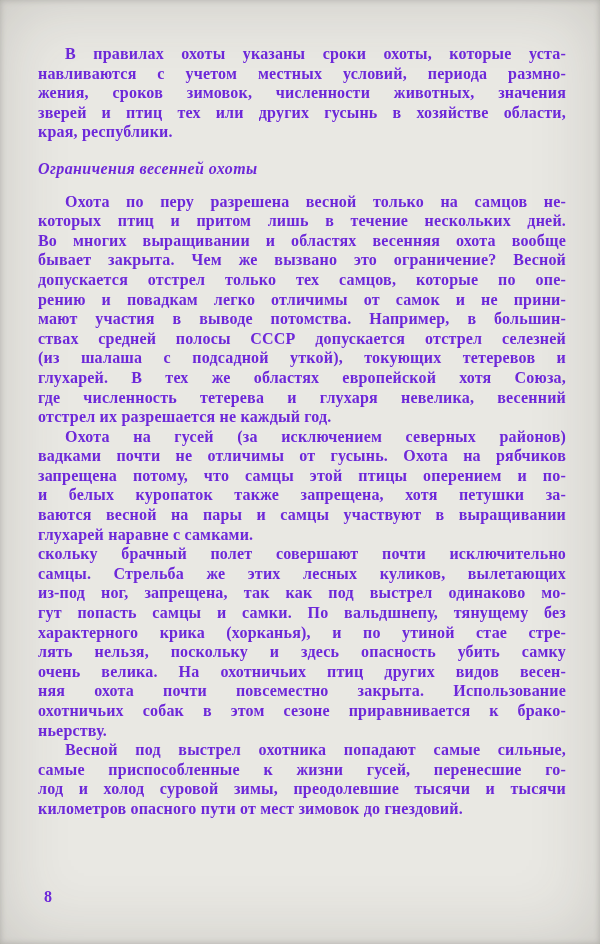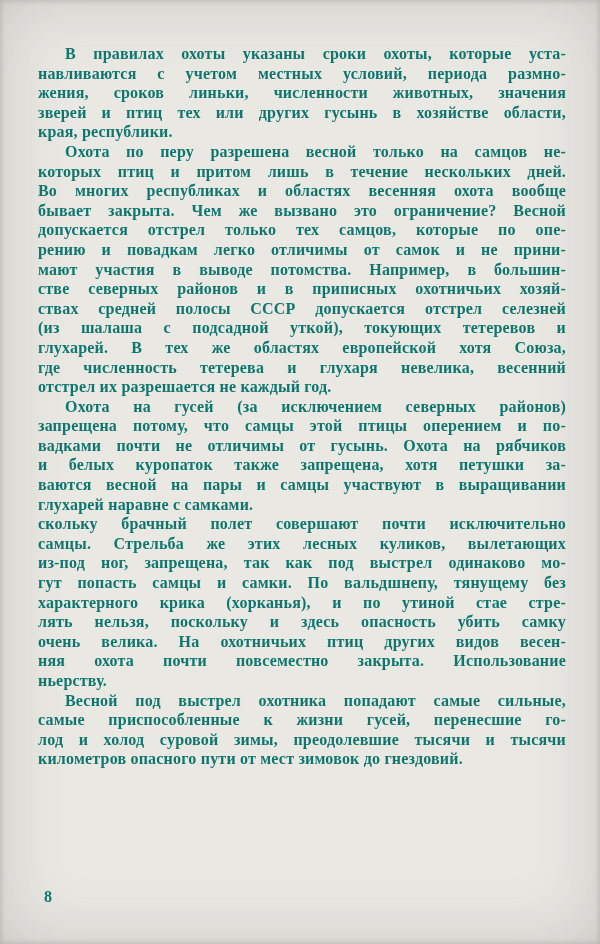--- a/index.html
+++ b/index.html
@@ -7,21 +7,21 @@
     padding: 0;
   }
   .scan-page {
     position: relative;
     width: 600px;
     height: 944px;
     background: #e9e8e3;
     box-shadow: inset 0 0 70px rgba(60,58,52,0.18), inset 0 0 6px rgba(60,58,52,0.25);
     overflow: hidden;
     font-family: "Liberation Serif", "DejaVu Serif", serif;
-    color: #0f766e;
+    color: #6d28d9;
   }
   .text-block {
     position: absolute;
     top: 44px;
     left: 38px;
     width: 528px;
     font-size: 16px;
     line-height: 19.6px;
     font-weight: 700;
     letter-spacing: 0.2px;
@@ -57,60 +57,61 @@
 </style>
 </head>
 <body>
 
 <div class="scan-page">
   <div class="text-block">
 
     <div class="para">
       <div class="line first">В правилах охоты указаны сроки охоты, которые уста-</div>
       <div class="line">навливаются с учетом местных условий, периода размно-</div>
-      <div class="line">жения, сроков линьки, численности животных, значения</div>
+      <div class="line">жения, сроков зимовок, численности животных, значения</div>
       <div class="line">зверей и птиц тех или других гусынь в хозяйстве области,</div>
       <div class="line last">края, республики.</div>
     </div>
 
+    <div class="heading">Ограничения весенней охоты</div>
 
     <div class="para">
       <div class="line first">Охота по перу разрешена весной только на самцов не-</div>
       <div class="line">которых птиц и притом лишь в течение нескольких дней.</div>
-      <div class="line">Во многих республиках и областях весенняя охота вообще</div>
+      <div class="line">Во многих выращивании и областях весенняя охота вообще</div>
       <div class="line">бывает закрыта. Чем же вызвано это ограничение? Весной</div>
       <div class="line">допускается отстрел только тех самцов, которые по опе-</div>
       <div class="line">рению и повадкам легко отличимы от самок и не прини-</div>
       <div class="line">мают участия в выводе потомства. Например, в большин-</div>
-      <div class="line">стве северных районов и в приписных охотничьих хозяй-</div>
       <div class="line">ствах средней полосы СССР допускается отстрел селезней</div>
       <div class="line">(из шалаша с подсадной уткой), токующих тетеревов и</div>
       <div class="line">глухарей. В тех же областях европейской хотя Союза,</div>
       <div class="line">где численность тетерева и глухаря невелика, весенний</div>
       <div class="line last">отстрел их разрешается не каждый год.</div>
     </div>
 
     <div class="para">
       <div class="line first">Охота на гусей (за исключением северных районов)</div>
+      <div class="line">вадками почти не отличимы от гусынь. Охота на рябчиков</div>
       <div class="line">запрещена потому, что самцы этой птицы оперением и по-</div>
-      <div class="line">вадками почти не отличимы от гусынь. Охота на рябчиков</div>
       <div class="line">и белых куропаток также запрещена, хотя петушки за-</div>
       <div class="line">ваются весной на пары и самцы участвуют в выращивании</div>
       <div class="line last">глухарей наравне с самками.</div>
     </div>
 
     <div class="para">
       <div class="line">скольку брачный полет совершают почти исключительно</div>
       <div class="line">самцы. Стрельба же этих лесных куликов, вылетающих</div>
       <div class="line">из-под ног, запрещена, так как под выстрел одинаково мо-</div>
       <div class="line">гут попасть самцы и самки. По вальдшнепу, тянущему без</div>
       <div class="line">характерного крика (хорканья), и по утиной стае стре-</div>
       <div class="line">лять нельзя, поскольку и здесь опасность убить самку</div>
       <div class="line">очень велика. На охотничьих птиц других видов весен-</div>
       <div class="line">няя охота почти повсеместно закрыта. Использование</div>
+      <div class="line">охотничьих собак в этом сезоне приравнивается к брако-</div>
       <div class="line last">ньерству.</div>
     </div>
 
     <div class="para">
       <div class="line first">Весной под выстрел охотника попадают самые сильные,</div>
       <div class="line">самые приспособленные к жизни гусей, перенесшие го-</div>
       <div class="line">лод и холод суровой зимы, преодолевшие тысячи и тысячи</div>
       <div class="line last">километров опасного пути от мест зимовок до гнездовий.</div>
     </div>
 

